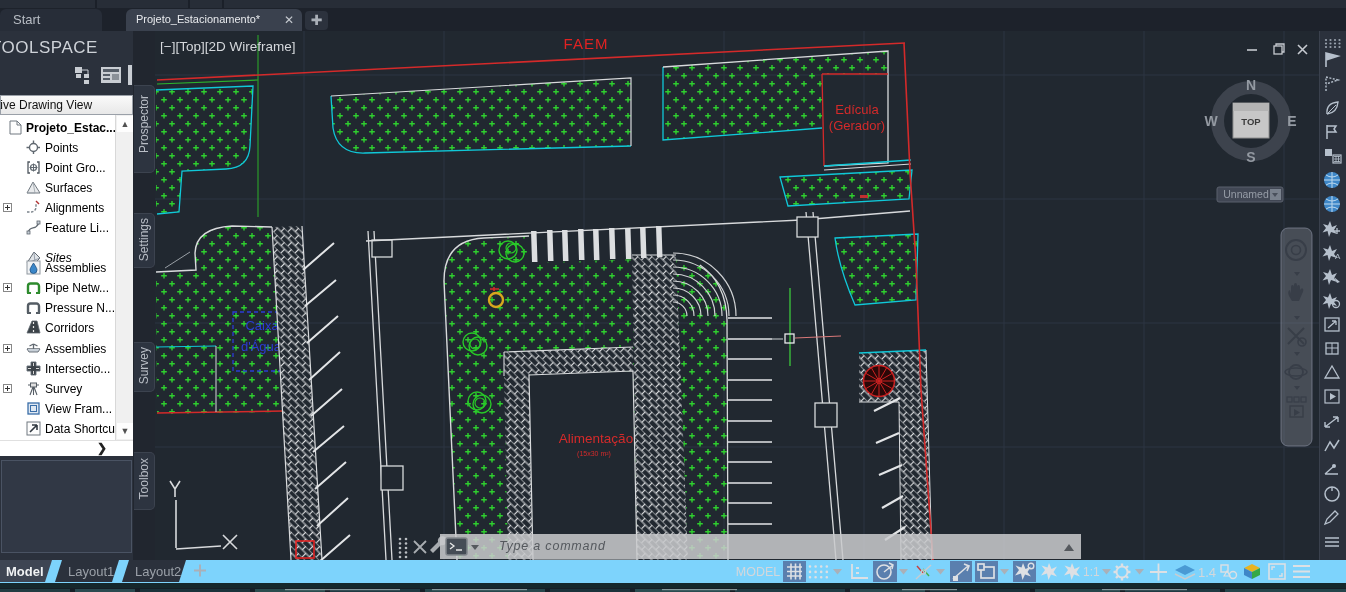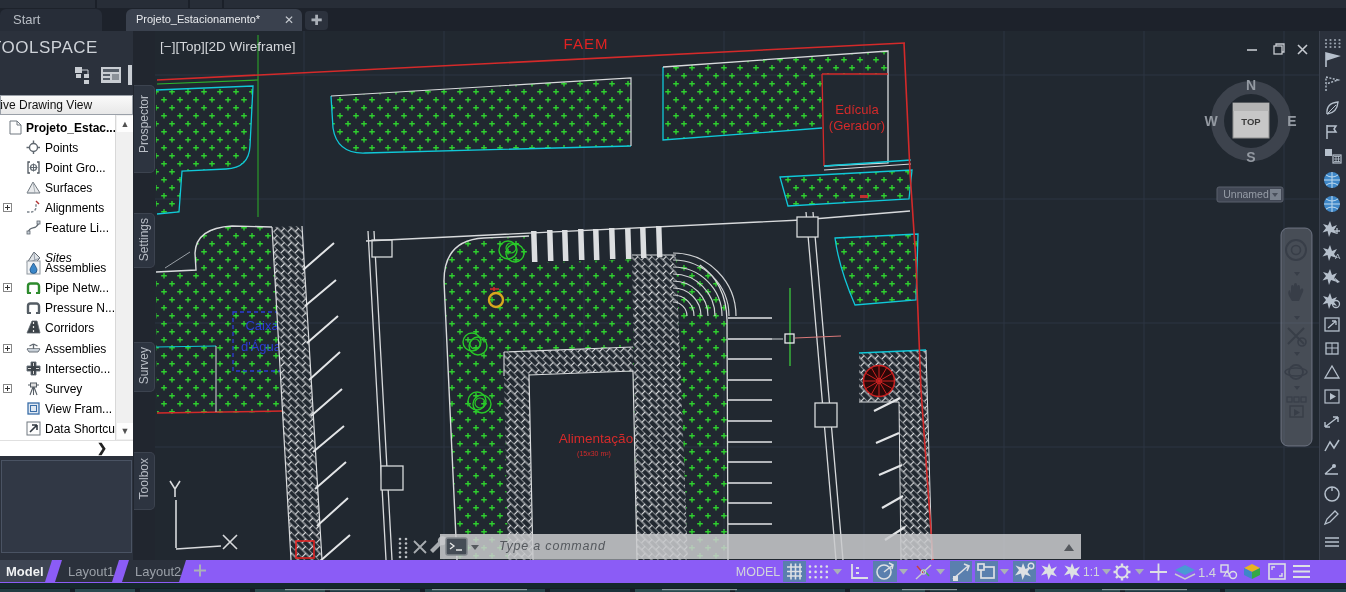--- a/index.html
+++ b/index.html
@@ -33,21 +33,21 @@
   #scroll { position:absolute; left:115px; top:84px; width:18px; height:325px; background:#f0f0f0; border-left:1px solid #d8d8d8; }
   .sarr { position:absolute; left:1px; width:16px; height:16px; background:#fdfdfd; color:#505050; font-size:9px; text-align:center; line-height:16px; }
   #treeBot { position:absolute; left:0; top:409px; width:133px; height:16px; background:#ffffff; border-top:1px solid #e0e0e0; }
   #treeBot span { position:absolute; left:97px; top:0px; font-size:12px; font-weight:bold; color:#222; }
   #tsEmpty { position:absolute; left:1px; top:429px; width:131px; height:93px; background:#313845; border:1px solid #4a5363; }
   
   #vtabs { left:133px; top:31px; width:22px; height:529px; background:#21262f; }
   .vtab { position:absolute; left:1px; width:21px; background:#2d3440; border:1px solid #3c434f; border-left:none; border-radius:0 5px 5px 0; }
   .vtab span { position:absolute; left:3px; color:#b9bec6; font-size:12px; writing-mode:vertical-rl; transform:rotate(180deg); }
   
-  #bottombar { left:0; top:560px; width:1346px; height:23px; background:#8b5cf6; }
+  #bottombar { left:0; top:560px; width:1346px; height:23px; background:#7dd3fc; }
   #taskbar { left:0; top:583px; width:1346px; height:9px; background:#15282c; overflow:hidden; }
   #rightstrip { left:1319px; top:31px; width:27px; height:529px; background:#2b313c; border-left:1px solid #3a414d; }
 </style>
 </head>
 <body>
 <div id="root">
 <div id="ribbonSliver" class="abs">
       <div class="sep" style="left:95px"></div>
       <div class="sep" style="left:188px"></div>
       <div class="sep" style="left:222px"></div>

